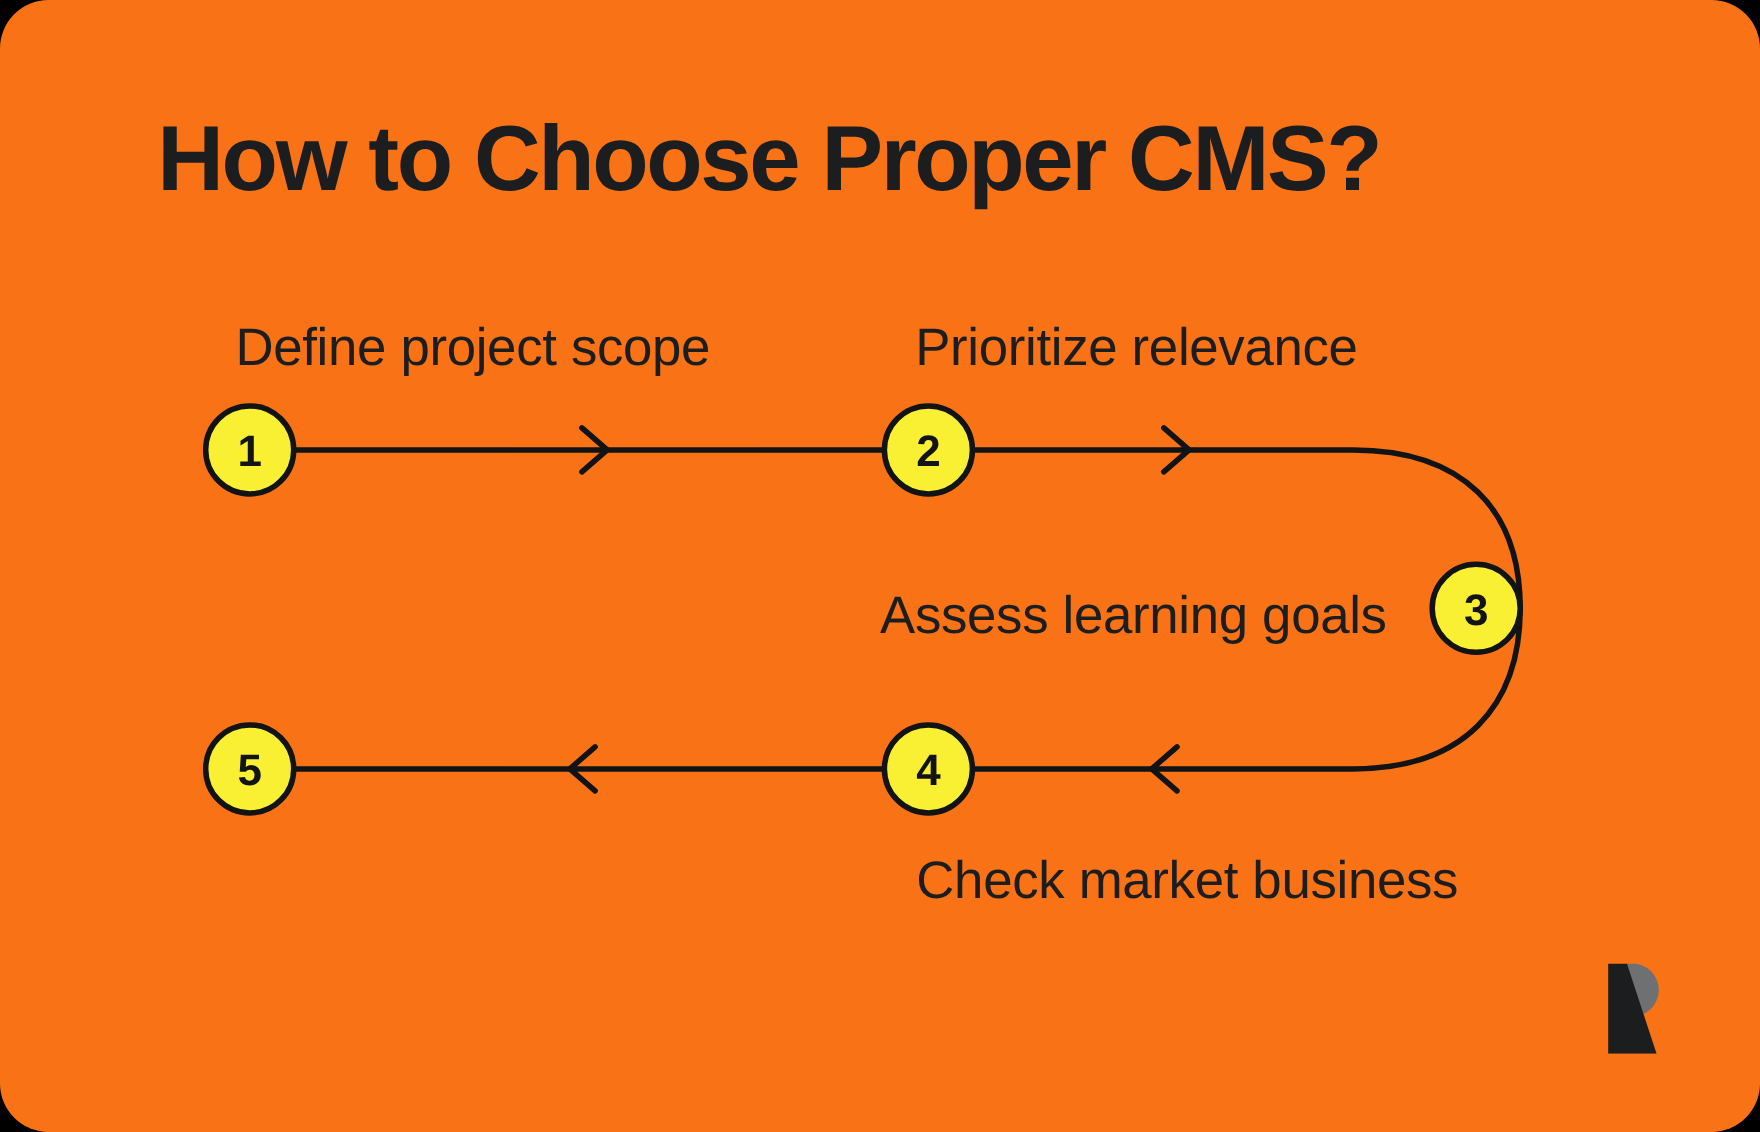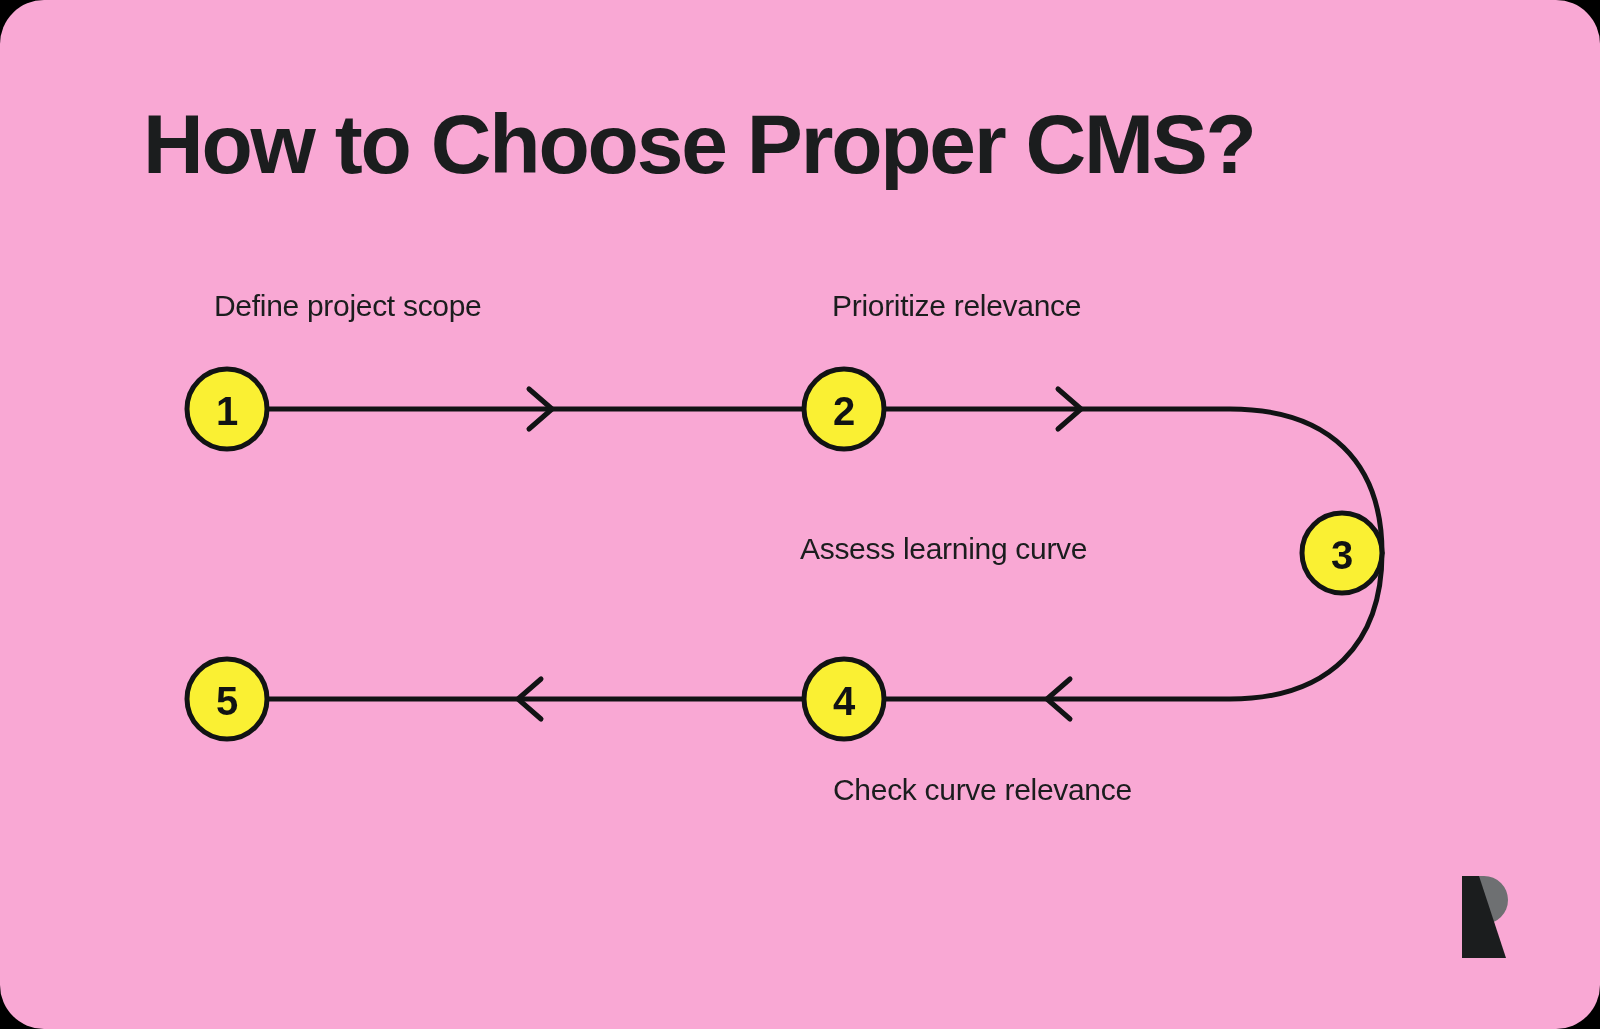--- a/index.html
+++ b/index.html
@@ -12,21 +12,21 @@
     height: 1029px;
     font-family: "Liberation Sans", sans-serif;
     overflow: hidden;
   }
   #card {
     position: absolute;
     left: 0;
     top: 0;
     width: 1600px;
     height: 1029px;
-    background: #f9a8d4;
+    background: #f97316;
     border-radius: 44px;
     overflow: hidden;
     box-sizing: border-box;
     text-decoration: underline;
   }
   #title {
     position: absolute;
     left: 143px;
     top: 100px;
     font-size: 84px;
@@ -38,21 +38,21 @@
   }
   .flow-svg {
     position: absolute;
     left: 0;
     top: 0;
     width: 1600px;
     height: 1029px;
   }
   .step-label {
     position: absolute;
-    font-size: 30px;
+    font-size: 48px;
     color: #1b1d1e;
     white-space: nowrap;
     letter-spacing: -0.3px;
   }
   #label-1 { left: 214px; top: 289px; }
   #label-2 { left: 832px; top: 289px; }
   #label-3 { left: 800px; top: 532px; }
   #label-4 { left: 833px; top: 773px; }
   #label-5 { left: 213px; top: 773px; }
   .step-num {
@@ -114,21 +114,21 @@
       <text class="step-num" x="844" y="701">4</text>
     </g>
     <g>
       <circle cx="227" cy="699" r="40" fill="#faf033" stroke="#111314" stroke-width="5"></circle>
       <text class="step-num" x="227" y="701">5</text>
     </g>
   </svg>
 
   <div class="step-label" id="label-1">Define project scope</div>
   <div class="step-label" id="label-2">Prioritize relevance</div>
-  <div class="step-label" id="label-3">Assess learning curve</div>
-  <div class="step-label" id="label-4">Check curve relevance</div>
+  <div class="step-label" id="label-3">Assess learning goals</div>
+  <div class="step-label" id="label-4">Check market business</div>
 
   <svg id="logo" viewBox="0 0 62 82">
     <path d="M 30 0 H 36 A 24 24 0 0 1 36 48 H 30 Z" fill="#6e7072"></path>
     <path d="M 14 0 H 31 L 58 82 H 14 Z" fill="#1b1d1e"></path>
   </svg>
 
 </div>
 
 </body></html>

